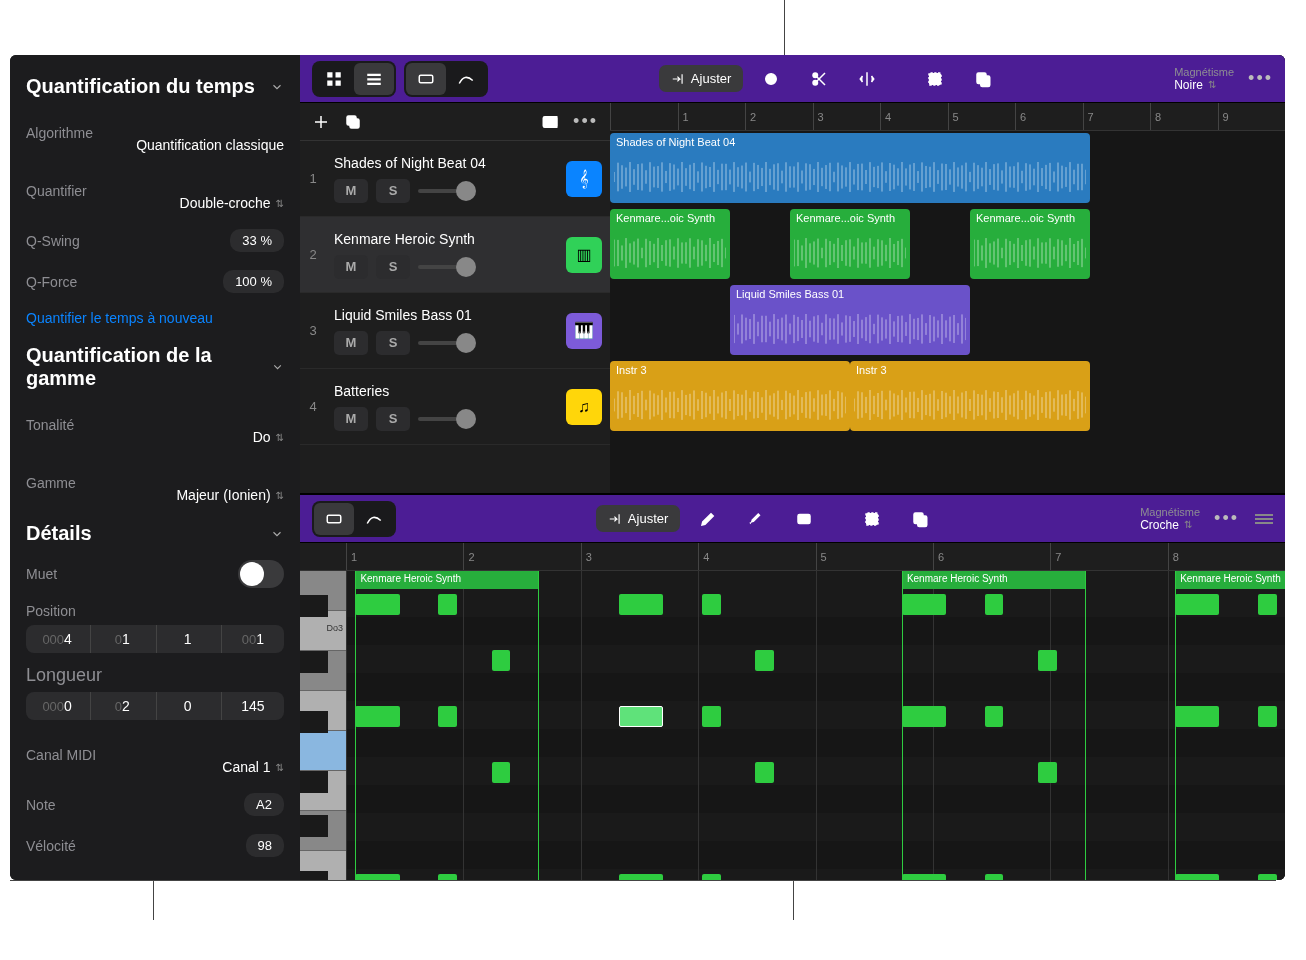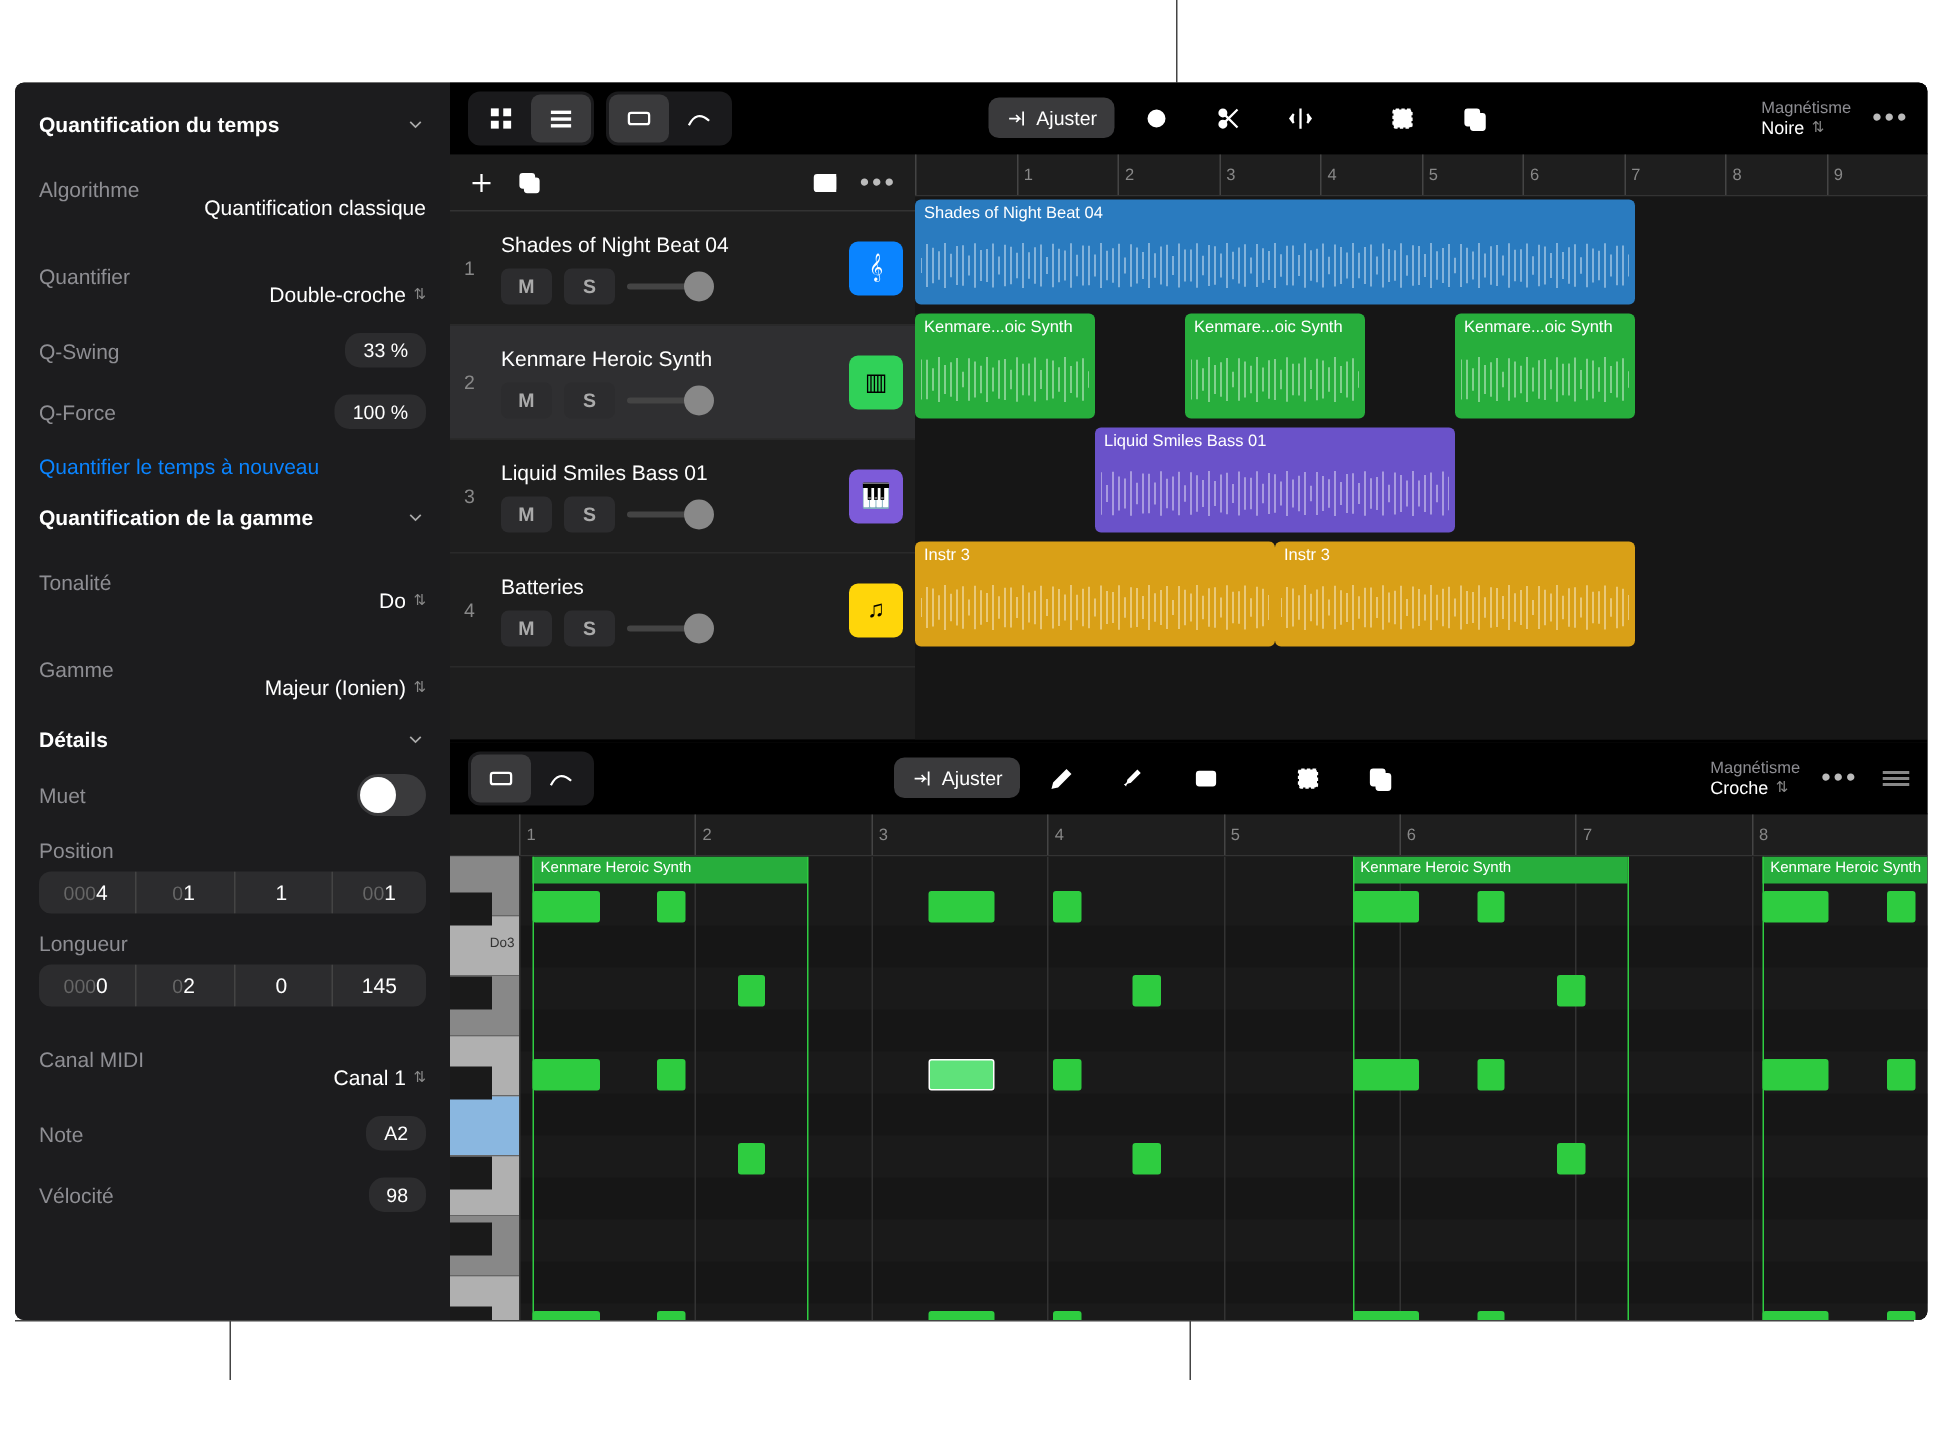--- a/index.html
+++ b/index.html
@@ -11,33 +11,33 @@
 .callout-bot-v2 { position: absolute; top: 880px; left: 793px; width: 1px; height: 40px; background: #444; }
 .app { position: absolute; top: 55px; left: 10px; width: 1275px; height: 825px; background: #1e1e1e; display: flex; border-radius: 6px; overflow: hidden; }
 .inspector { width: 290px; background: #1c1c1e; display: flex; flex-direction: column; padding: 10px 16px; overflow: hidden; }
 .main { flex: 1; display: flex; flex-direction: column; background: #151515; }
 .insp-header { display: flex; align-items: center; gap: 10px; padding: 4px 0 12px 0; }
 .back-arrow-svg { width: 22px; height: 22px; fill: none; stroke: #fff; stroke-width: 2; }
 .insp-title-block { display: flex; flex-direction: column; }
 .insp-title { font-size: 15px; font-weight: 600; color: #fff; }
 .insp-sub { font-size: 11px; color: #888; }
 .sel-arrows { font-size: 10px; color: #888; margin-left: 2px; vertical-align: middle; }
-.section-header { display: flex; justify-content: space-between; align-items: center; padding: 10px 0 6px 0; font-size: 14px; font-weight: 600; color: #fff; }
+.section-header { display: flex; justify-content: space-between; align-items: center; padding: 10px 0 6px 0; font-size: 20px; font-weight: 600; color: #fff; }
 .chev { width: 14px; height: 14px; stroke: #aaa; stroke-width: 2; fill: none; }
 .row { display: flex; justify-content: space-between; align-items: center; padding: 9px 0; font-size: 14px; color: #8e8e93; }
 .row .val { color: #fff; display: flex; align-items: center; gap: 3px; margin-top: 24px; }
 .pill { background: #2c2c2e; border-radius: 10px; padding: 4px 12px; font-size: 13px; color: #fff; }
 .link { color: #0a84ff; font-size: 14px; padding: 8px 0; }
 .toggle { width: 46px; height: 28px; background: #3a3a3c; border-radius: 14px; position: relative; }
 .toggle .knob { width: 24px; height: 24px; background: #fff; border-radius: 12px; position: absolute; top: 2px; left: 2px; }
 .num-row { display: flex; gap: 2px; margin-top: 6px; background: #2c2c2e; border-radius: 8px; overflow: hidden; }
 .num-cell { flex: 1; text-align: center; padding: 6px 0; font-size: 14px; color: #fff; border-left: 1px solid #444; }
 .num-cell:first-child { border-left: none; }
 .num-dim { color: #666; font-size: 13px; }
-.toolbar { height: 48px; background: #000000; display: flex; align-items: center; padding: 0 12px; gap: 8px; border-bottom: 1px solid #000; }
+.toolbar { height: 48px; background: #4c1d95; display: flex; align-items: center; padding: 0 12px; gap: 8px; border-bottom: 1px solid #000; }
 .tb-seg { display: flex; background: #1a1a1c; border-radius: 8px; padding: 2px; }
 .tb-btn { width: 40px; height: 32px; display: flex; align-items: center; justify-content: center; border-radius: 6px; }
 .tb-btn.active { background: #3a3a3c; }
 .tb-btn svg { width: 18px; height: 18px; fill: #fff; }
 .tb-ajuster { display: flex; align-items: center; gap: 6px; background: #3a3a3c; border-radius: 7px; padding: 6px 12px; font-size: 13px; color: #fff; }
 .tb-spacer { flex: 1; }
 .snap-block { display: flex; flex-direction: column; align-items: flex-start; font-size: 11px; color: #8e8e93; margin-right: 6px; }
 .snap-val { color: #fff; font-size: 12px; display: flex; align-items: center; gap: 3px; }
 .ruler { height: 28px; background: #1e1e1e; display: flex; position: relative; border-bottom: 1px solid #333; }
 .ruler-tick { flex: 1; border-left: 1px solid #444; font-size: 11px; color: #888; padding: 8px 4px 0 4px; }
@@ -156,21 +156,21 @@
   <div style="padding:6px 0">
     <div style="color:#8e8e93;font-size:14px">Position</div>
     <div class="num-row">
       <div class="num-cell"><span class="num-dim">000</span><span>4</span></div>
       <div class="num-cell"><span class="num-dim">0</span><span>1</span></div>
       <div class="num-cell"><span>1</span></div>
       <div class="num-cell"><span class="num-dim">00</span><span>1</span></div>
     </div>
   </div>
   <div style="padding:6px 0">
-    <div style="color:#8e8e93;font-size:14px">Longueur</div>
+    <div style="color:#8e8e93;font-size:18px">Longueur</div>
     <div class="num-row">
       <div class="num-cell"><span class="num-dim">000</span><span>0</span></div>
       <div class="num-cell"><span class="num-dim">0</span><span>2</span></div>
       <div class="num-cell"><span>0</span></div>
       <div class="num-cell"><span>145</span></div>
     </div>
   </div>
   <div class="row">
           <span>Canal MIDI</span>
           <span class="val">

